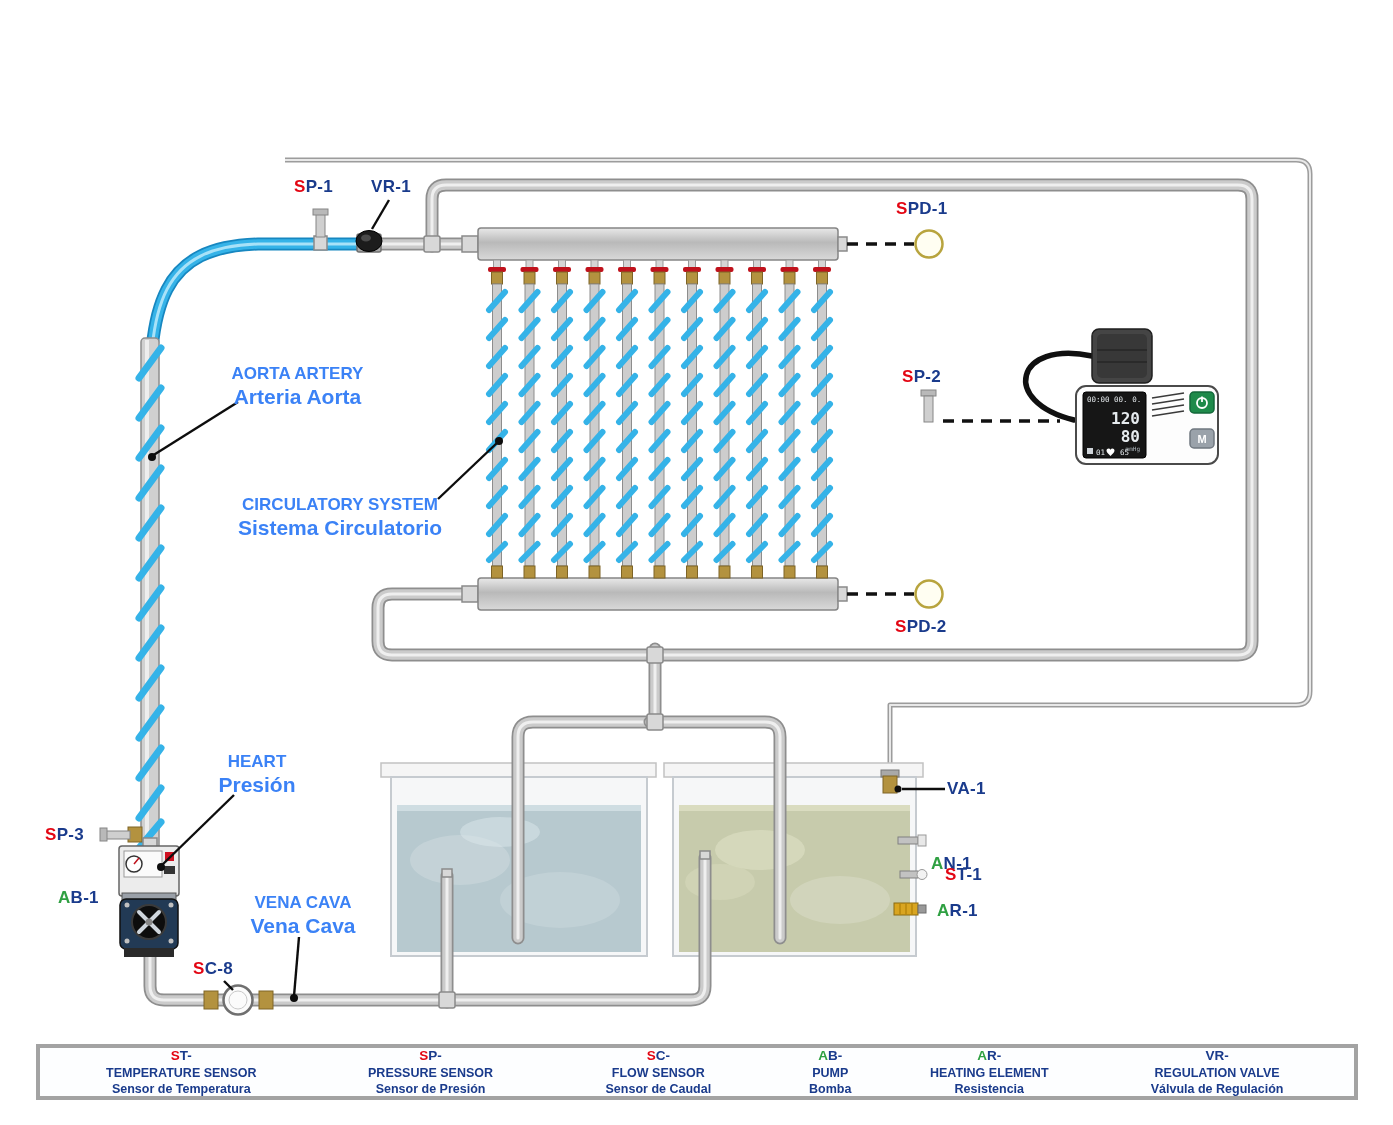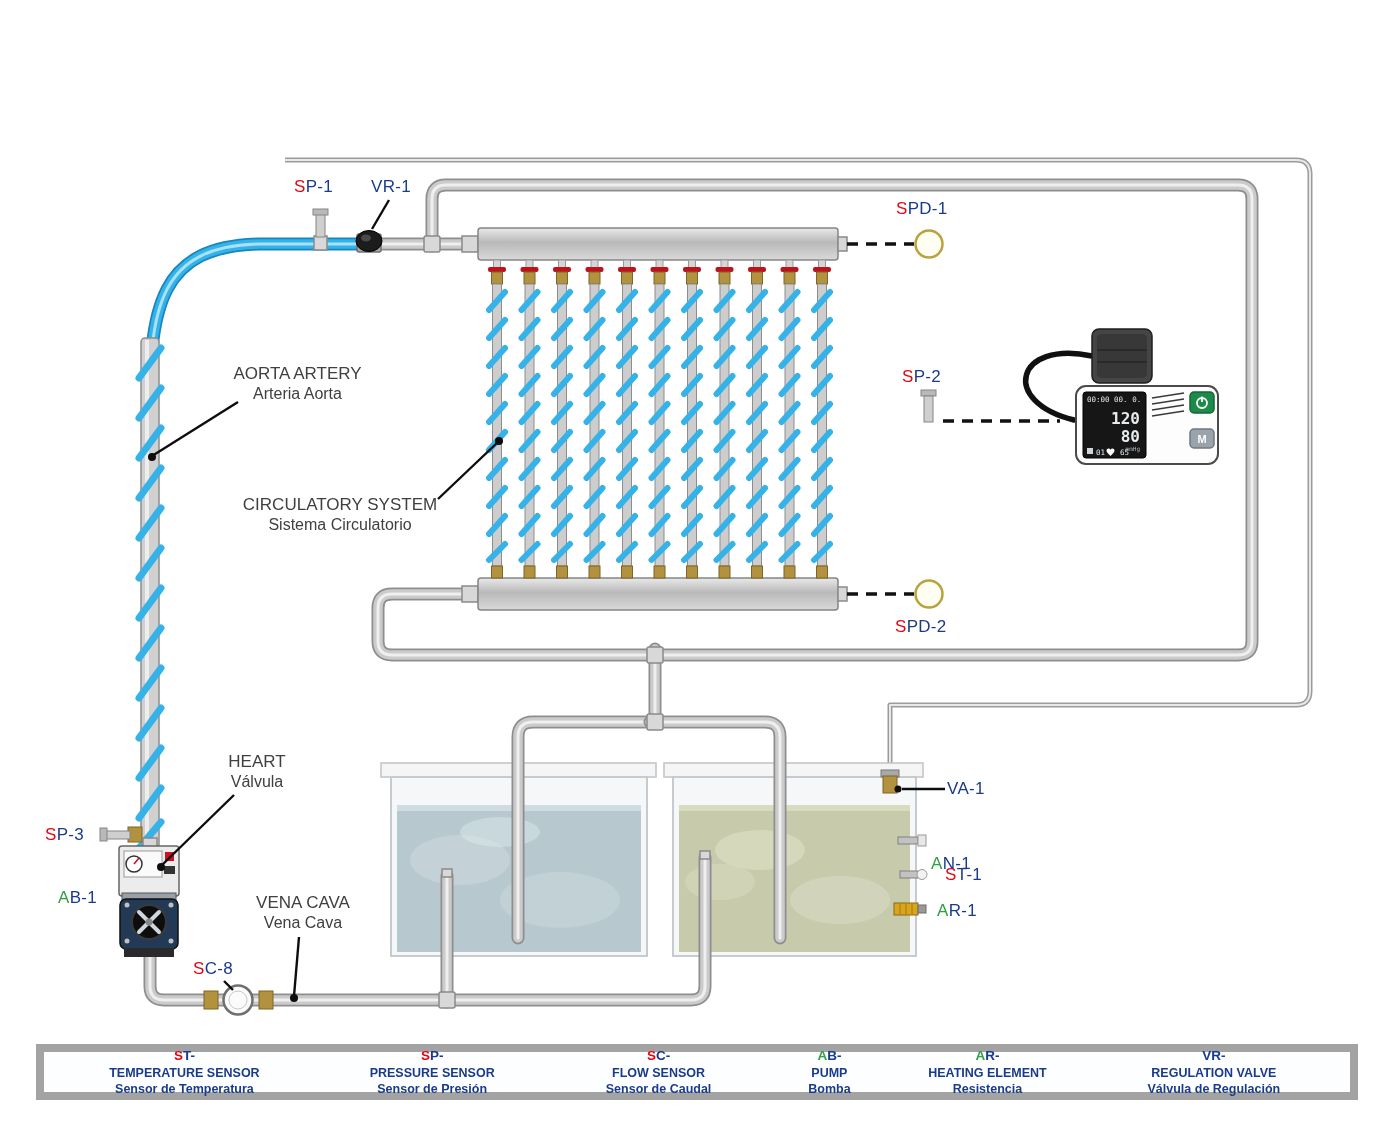--- a/index.html
+++ b/index.html
@@ -20,31 +20,31 @@
   .ptr{fill:none;stroke:#0d0d0d;stroke-width:2.4}
   .dot{fill:#0d0d0d}
   .fit{fill:#d8d8d8;stroke:#8a8a8a;stroke-width:1.5}
   .brass{fill:#b3923f;stroke:#7e6426;stroke-width:1}
 
   .scr{fill:#e6ebee;font-family:"DejaVu Sans Mono","Liberation Mono",monospace}
   .t7{font-size:7.5px}
   .t6{font-size:6px;fill:#aab2b8}
   .big{font-size:16px;font-weight:bold}
 
-  .lbl{position:absolute;font-size:17px;font-weight:normal;letter-spacing:.3px;white-space:nowrap;}
+  .lbl{position:absolute;font-size:17px;font-weight:bold;letter-spacing:.3px;white-space:nowrap;}
   .red{color:#e30613}
   .green{color:#2fa042}
   .navy{color:#1a3b8c}
 
-  .callout{position:absolute;text-align:center;color:#404040;font-weight:normal;line-height:1.25;}
+  .callout{position:absolute;text-align:center;color:#3b82f6;font-weight:bold;line-height:1.25;}
   .callout .l1{font-size:17px}
-  .callout .l2{font-size:16px}
+  .callout .l2{font-size:21px}
 
   .legend{position:absolute;left:36px;top:1044px;width:1322px;height:56px;
-          border:8px solid #a3a3a3;background:#fdfeff;display:flex;align-items:center;
+          border:4px solid #a3a3a3;background:#fdfeff;display:flex;align-items:center;
           justify-content:space-between;padding:2px 8px;box-sizing:border-box;}
   .leg-col{text-align:center;color:#1a3b8c;font-weight:bold;line-height:1.3;}
   .leg-code{font-size:13.5px}
   .leg-en{font-size:12.5px}
   .leg-es{font-size:12.5px}
 </style>
 </head>
 <body>
 
 <div class="stage">
@@ -296,21 +296,21 @@
 <div class="callout" style="left:205px;top:363px;width:185px">
   <div class="l1">AORTA ARTERY</div>
   <div class="l2">Arteria Aorta</div>
 </div>
 <div class="callout" style="left:225px;top:494px;width:230px">
   <div class="l1">CIRCULATORY SYSTEM</div>
   <div class="l2">Sistema Circulatorio</div>
 </div>
 <div class="callout" style="left:202px;top:751px;width:110px">
   <div class="l1">HEART</div>
-  <div class="l2">Válvula</div>
+  <div class="l2">Presión</div>
 </div>
 <div class="callout" style="left:243px;top:892px;width:120px">
   <div class="l1">VENA CAVA</div>
   <div class="l2">Vena Cava</div>
 </div>
 
 <div class="legend">
   <div class="leg-col" style="flex:1.55">
     <div class="leg-code"><span class="red">S</span><span class="navy">T-</span></div>
     <div class="leg-en">TEMPERATURE SENSOR</div>

